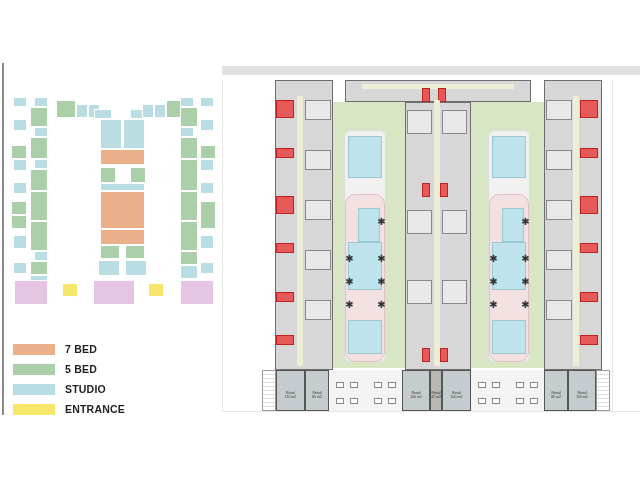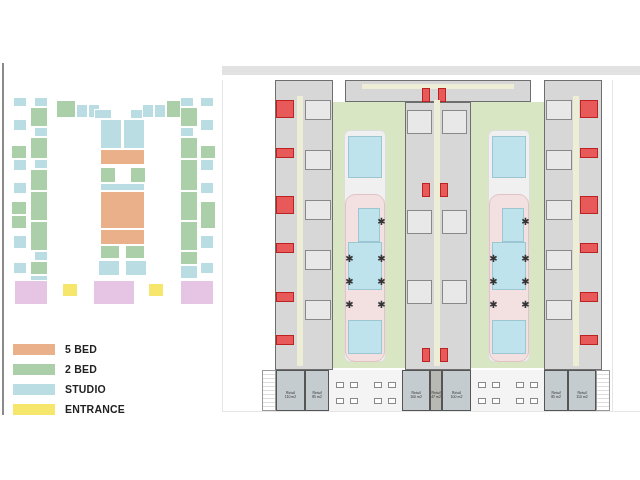--- a/index.html
+++ b/index.html
@@ -101,23 +101,23 @@
   <div class="u b1" style="left:170px;top:124px;width:18px;height:30px"></div>
   <div class="u st" style="left:190px;top:138px;width:14px;height:14px"></div>
   <div class="u b1" style="left:170px;top:154px;width:18px;height:14px"></div>
   <div class="u st" style="left:190px;top:165px;width:14px;height:12px"></div>
   <div class="u st" style="left:170px;top:168px;width:18px;height:14px"></div>
   <div class="u rt" style="left:170px;top:183px;width:34px;height:25px"></div>
 </div>
 
 <div>
   <div class="leg-sw" style="left:13px;top:344px;background:#e9b08a"></div>
-  <div class="leg-tx" style="left:65px;top:343px">5 BED</div>
+  <div class="leg-tx" style="left:65px;top:343px">7 BED</div>
   <div class="leg-sw" style="left:13px;top:364px;background:#aacfa9"></div>
-  <div class="leg-tx" style="left:65px;top:363px">2 BED</div>
+  <div class="leg-tx" style="left:65px;top:363px">5 BED</div>
   <div class="leg-sw" style="left:13px;top:384px;background:#b9dde2"></div>
   <div class="leg-tx" style="left:65px;top:383px">STUDIO</div>
   <div class="leg-sw" style="left:13px;top:404px;background:#f6e66b;height:11px"></div>
   <div class="leg-tx" style="left:65px;top:403px;height:12px;overflow:hidden">ENTRANCE</div>
 </div>
 
 <div class="abs plan"></div>
 <div class="abs topbar"></div>
 <div class="abs" style="left:222px;top:80px;width:1px;height:332px;background:#e6e6e6"></div>
 <div class="abs" style="left:612px;top:80px;width:1px;height:332px;background:#e6e6e6"></div>

